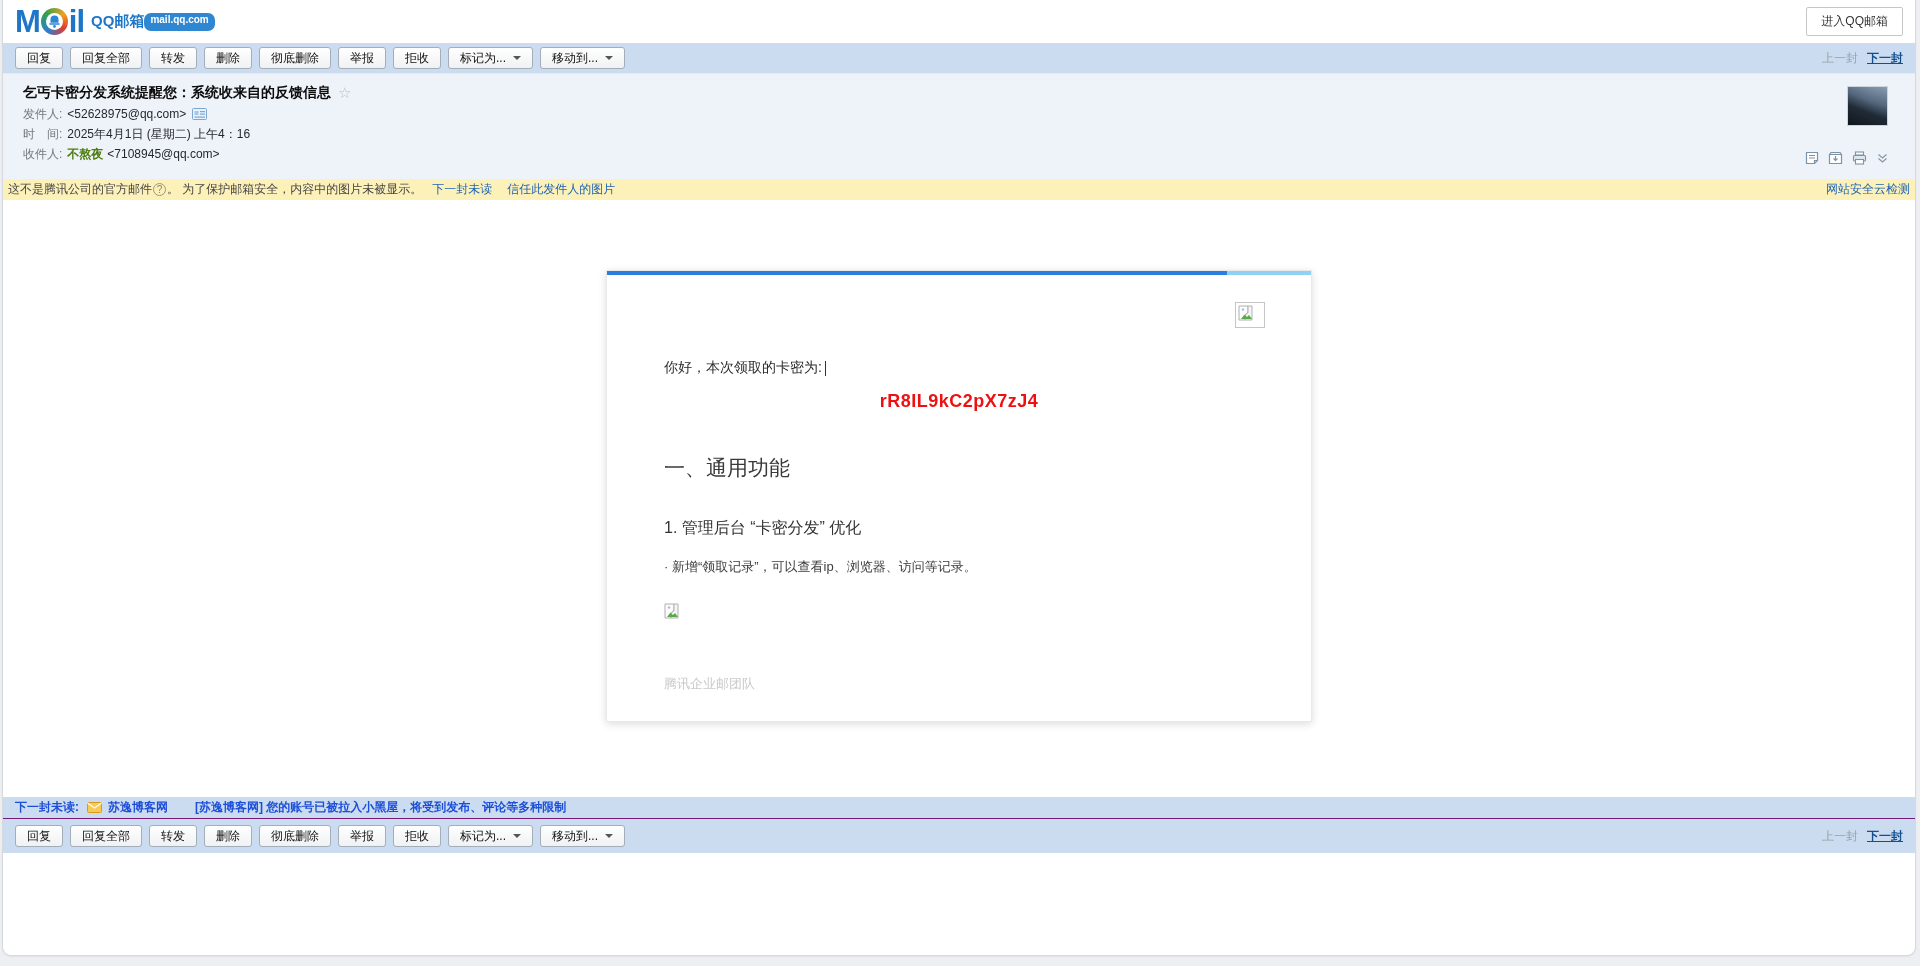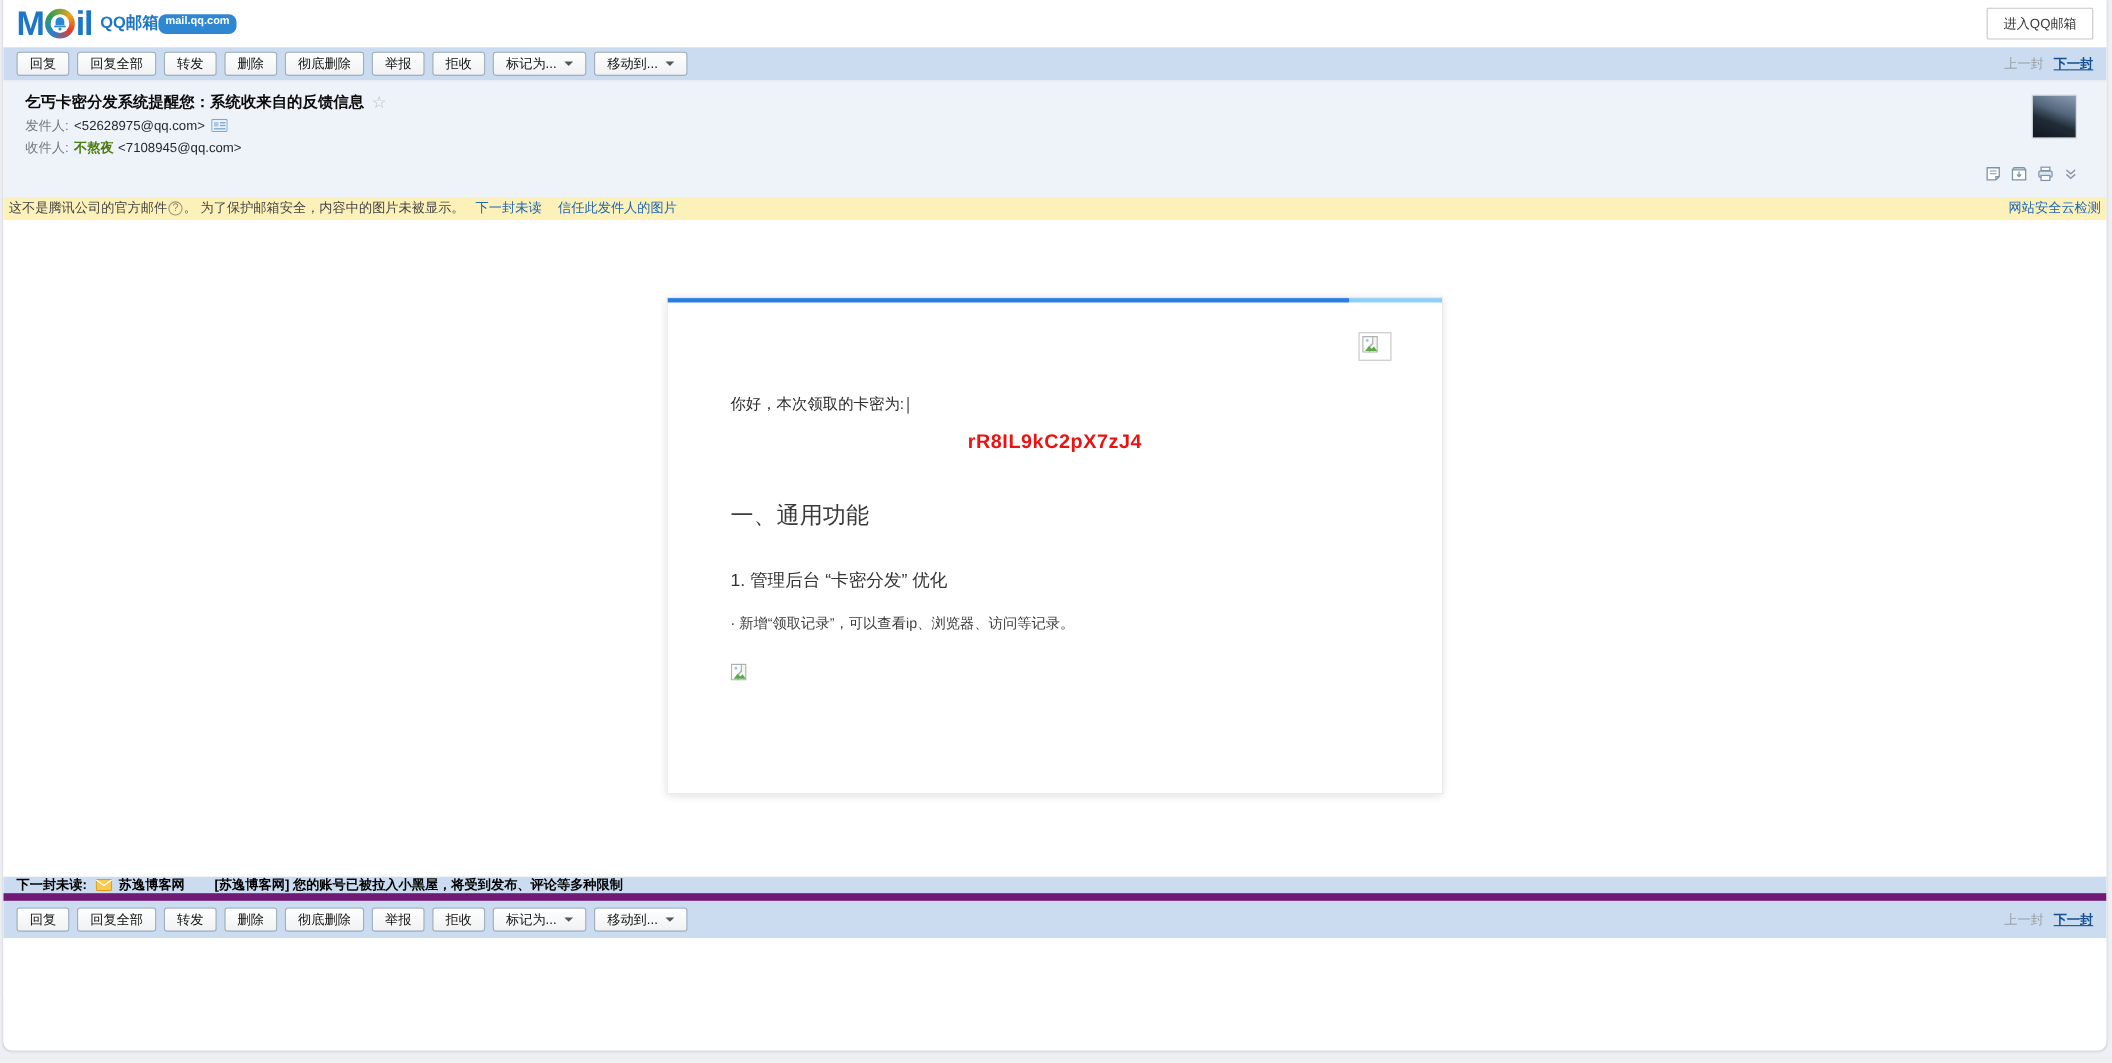--- a/index.html
+++ b/index.html
@@ -84,21 +84,21 @@
   .bullet-line { margin-top:19px; font-size:13px; color:#3c3c3c; }
   .broken-inline { margin-top:27px; }
   .signature { margin-top:56px; font-size:13px; color:#c9c9c9; }
 
   
   .replybar { background:#fff; border-top:1px solid #c9d5e6; padding:9px 12px 18px; }
   .reply-input { width:100%; height:23px; border:1px solid #ababab; border-radius:1px; font-size:12px; padding:0 7px; color:#333;
     font-family:"Liberation Sans","DejaVu Sans",sans-serif; }
   .reply-input::placeholder { color:#9e9e9e; }
   .nextunread { height:22px; background:#cbdcf1; display:flex; align-items:center; padding:0 12px;
-    font-size:12px; font-weight:bold; color:#000000; border-bottom:7px solid #701a75; }
+    font-size:12px; font-weight:bold; color:#1d4ed8; border-bottom:1px solid #701a75; }
   .nu-label { margin-right:8px; }
   .envelope { display:inline-flex; margin-right:6px; }
   .nu-sender { cursor:pointer; }
   .nu-subject { margin-left:27px; }
   .bottomspace { background:#fff; height:52px; }
 
   svg { display:block; }
 </style>
 </head>
 <body>
@@ -184,20 +184,24 @@
       <span>&lt;52628975@qq.com&gt;</span>
       <span class="contact-icon">
         <svg width="15" height="12" viewBox="0 0 15 12">
           <rect x="0.5" y="0.5" width="14" height="11" rx="1" fill="#e9f2fb" stroke="#7da6d3"></rect>
           <rect x="2.5" y="3" width="4" height="4" fill="#a9c6e4"></rect>
           <rect x="8" y="3" width="5" height="1.2" fill="#7da6d3"></rect>
           <rect x="8" y="5.5" width="5" height="1.2" fill="#7da6d3"></rect>
           <rect x="2.5" y="8.5" width="10.5" height="1.2" fill="#7da6d3"></rect>
         </svg>
       </span>
+    </div>
+    <div class="meta-row">
+      <span class="meta-label">时　间:</span>
+      <span>2025年4月1日 (星期二) 上午4：16</span>
     </div>
     <div class="meta-row">
       <span class="meta-label">收件人:</span>
       <span class="to-name">不熬夜</span>
       <span>&lt;7108945@qq.com&gt;</span>
     </div>
     <div class="avatar"></div>
     <div class="head-icons">
       <span class="hicon">
         <svg width="14" height="14" viewBox="0 0 14 14">
@@ -259,20 +263,21 @@
         <div class="subsection-title">1. 管理后台 “卡密分发” 优化</div>
         <div class="bullet-line">· 新增“领取记录”，可以查看ip、浏览器、访问等记录。</div>
         <div class="broken-inline">
           <svg width="16" height="16" viewBox="0 0 16 16">
             <path d="M1 1 h9 l0 6 -3 3 0 5 h-6 z" fill="#fdfdfd" stroke="#b0b0b0"></path>
             <path d="M10 1 l4 0 0 14 -7 0 0 -4.5 3-3 z" fill="#f4f6f4" stroke="#b0b0b0"></path>
             <path d="M3 14 l3.5-4.5 2.5 2.5 2-2 3 4 z" fill="#5ca94a"></path>
             <circle cx="5" cy="4.5" r="1.3" fill="#9fc3e8"></circle>
           </svg>
         </div>
+        <div class="signature">腾讯企业邮团队</div>
       </div>
     </div>
   </main>
 
 
   <div class="nextunread">
     <span class="nu-label">下一封未读:</span>
     <span class="envelope">
       <svg width="15" height="11" viewBox="0 0 15 11">
         <rect x="0.5" y="0.5" width="14" height="10" rx="1" fill="#fbc94d" stroke="#d99b1e"></rect>

